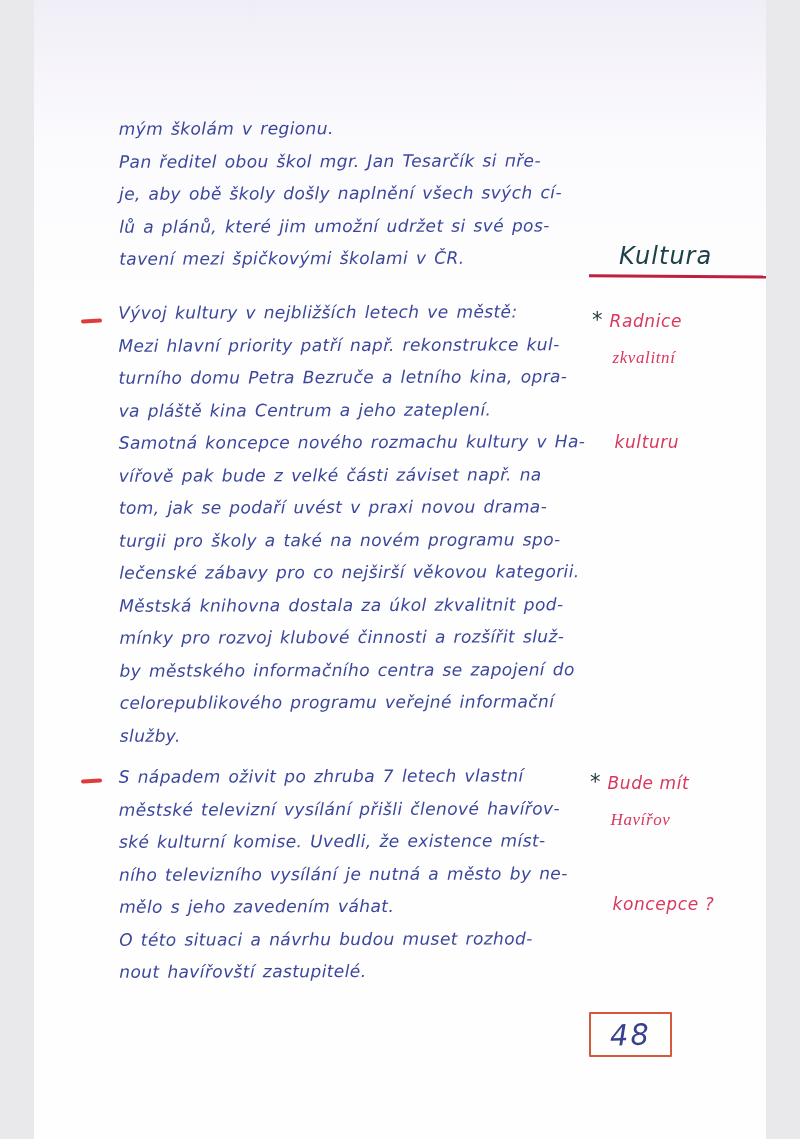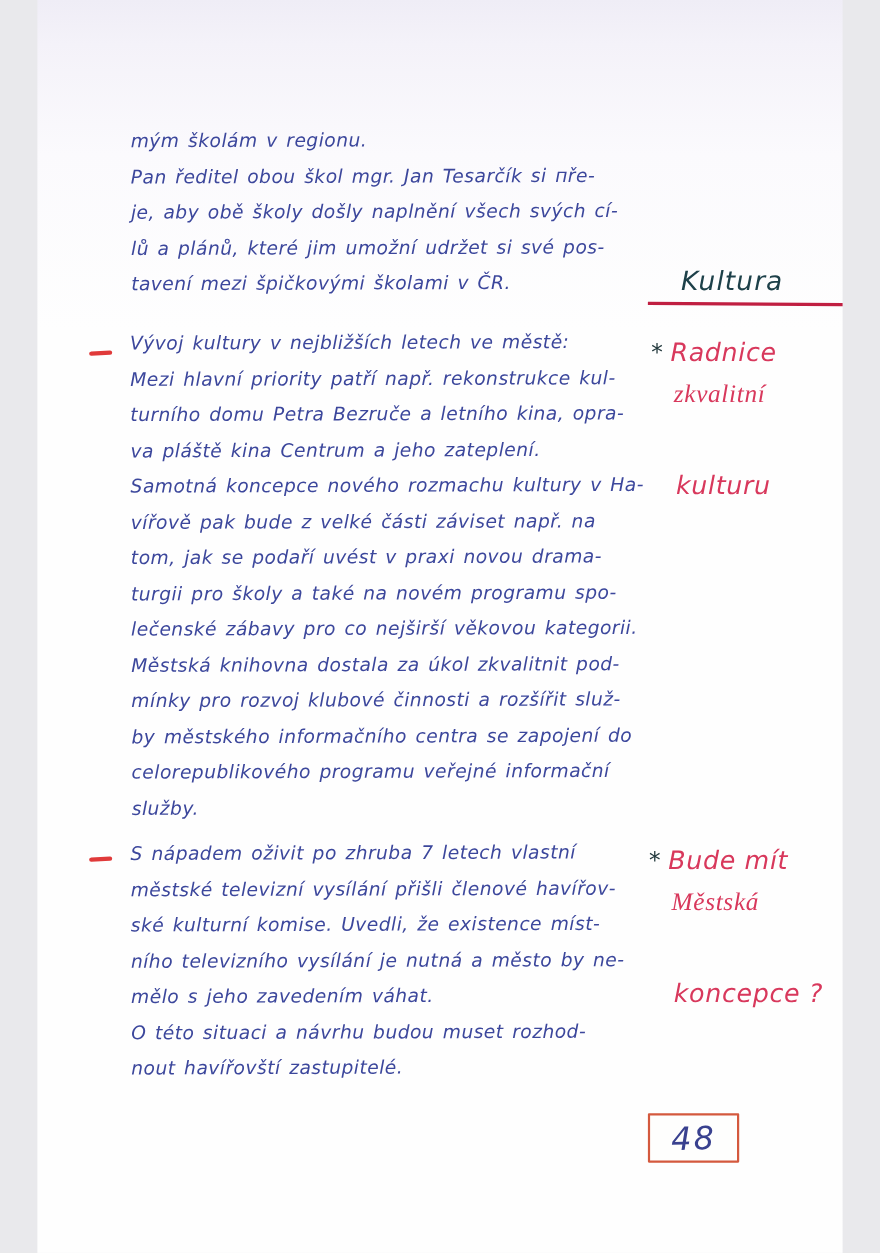--- a/index.html
+++ b/index.html
@@ -85,21 +85,21 @@
   #annot-televize { left: 556px; top: 765px; }
   .annot .asterisk {
     color: #23393d;
     font-size: 21px;
     line-height: 34px;
     margin-right: 7px;
     font-style: normal;
   }
   .annot .annot-lines {
     color: #d8385c;
-    font-size: 23px;
+    font-size: 17px;
     letter-spacing: 0.6px;
   }
   .annot .annot-lines div {
     height: 36.5px;
     line-height: 36.5px;
     white-space: nowrap;
   }
   .annot .annot-lines div:nth-child(2) { padding-left: 3px; font-family: Liberation Serif, serif; }
   .annot .annot-lines div:nth-child(3) { padding-left: 5px; margin-top: 48px; }
 
@@ -180,21 +180,21 @@
     <div class="line">ního televizního vysílání je nutná a město by ne-</div>
     <div class="line">mělo s jeho zavedením váhat.</div>
     <div class="line">O této situaci a návrhu budou muset rozhod-</div>
     <div class="line">nout havířovští zastupitelé.</div>
   </div>
 
   <div class="annot" id="annot-televize">
     <span class="asterisk">*</span>
     <div class="annot-lines">
       <div>Bude mít</div>
-      <div>Městská</div>
+      <div>Havířov</div>
       <div>koncepce ?</div>
     </div>
   </div>
 
   <div class="pagebox">
     <span class="pagenum">48</span>
   </div>
 
 </div>
 

